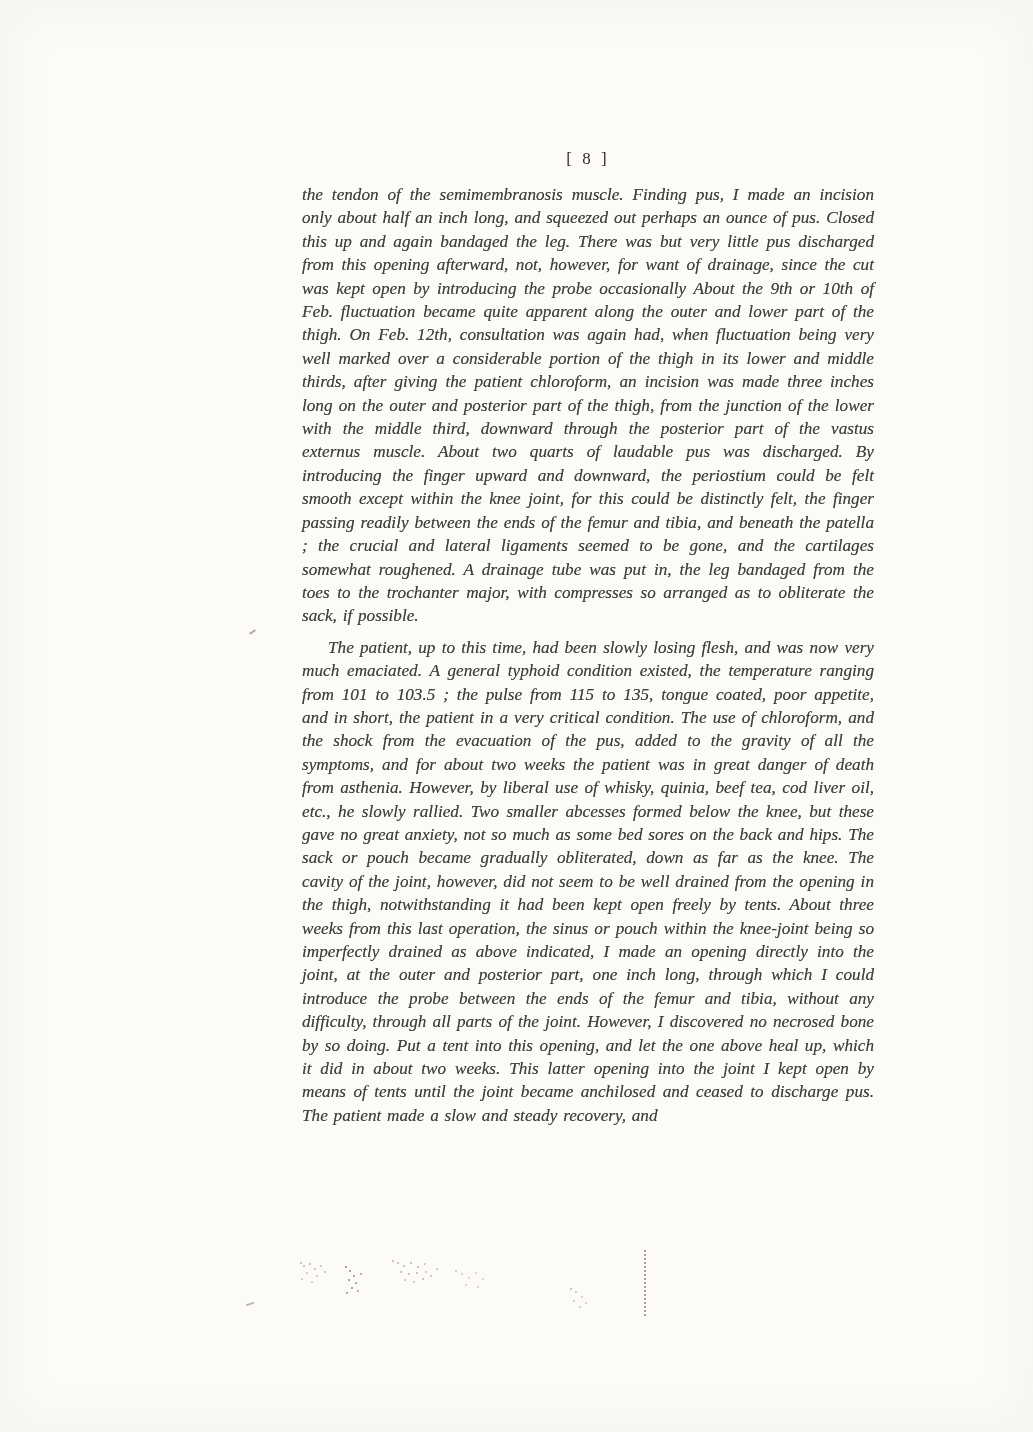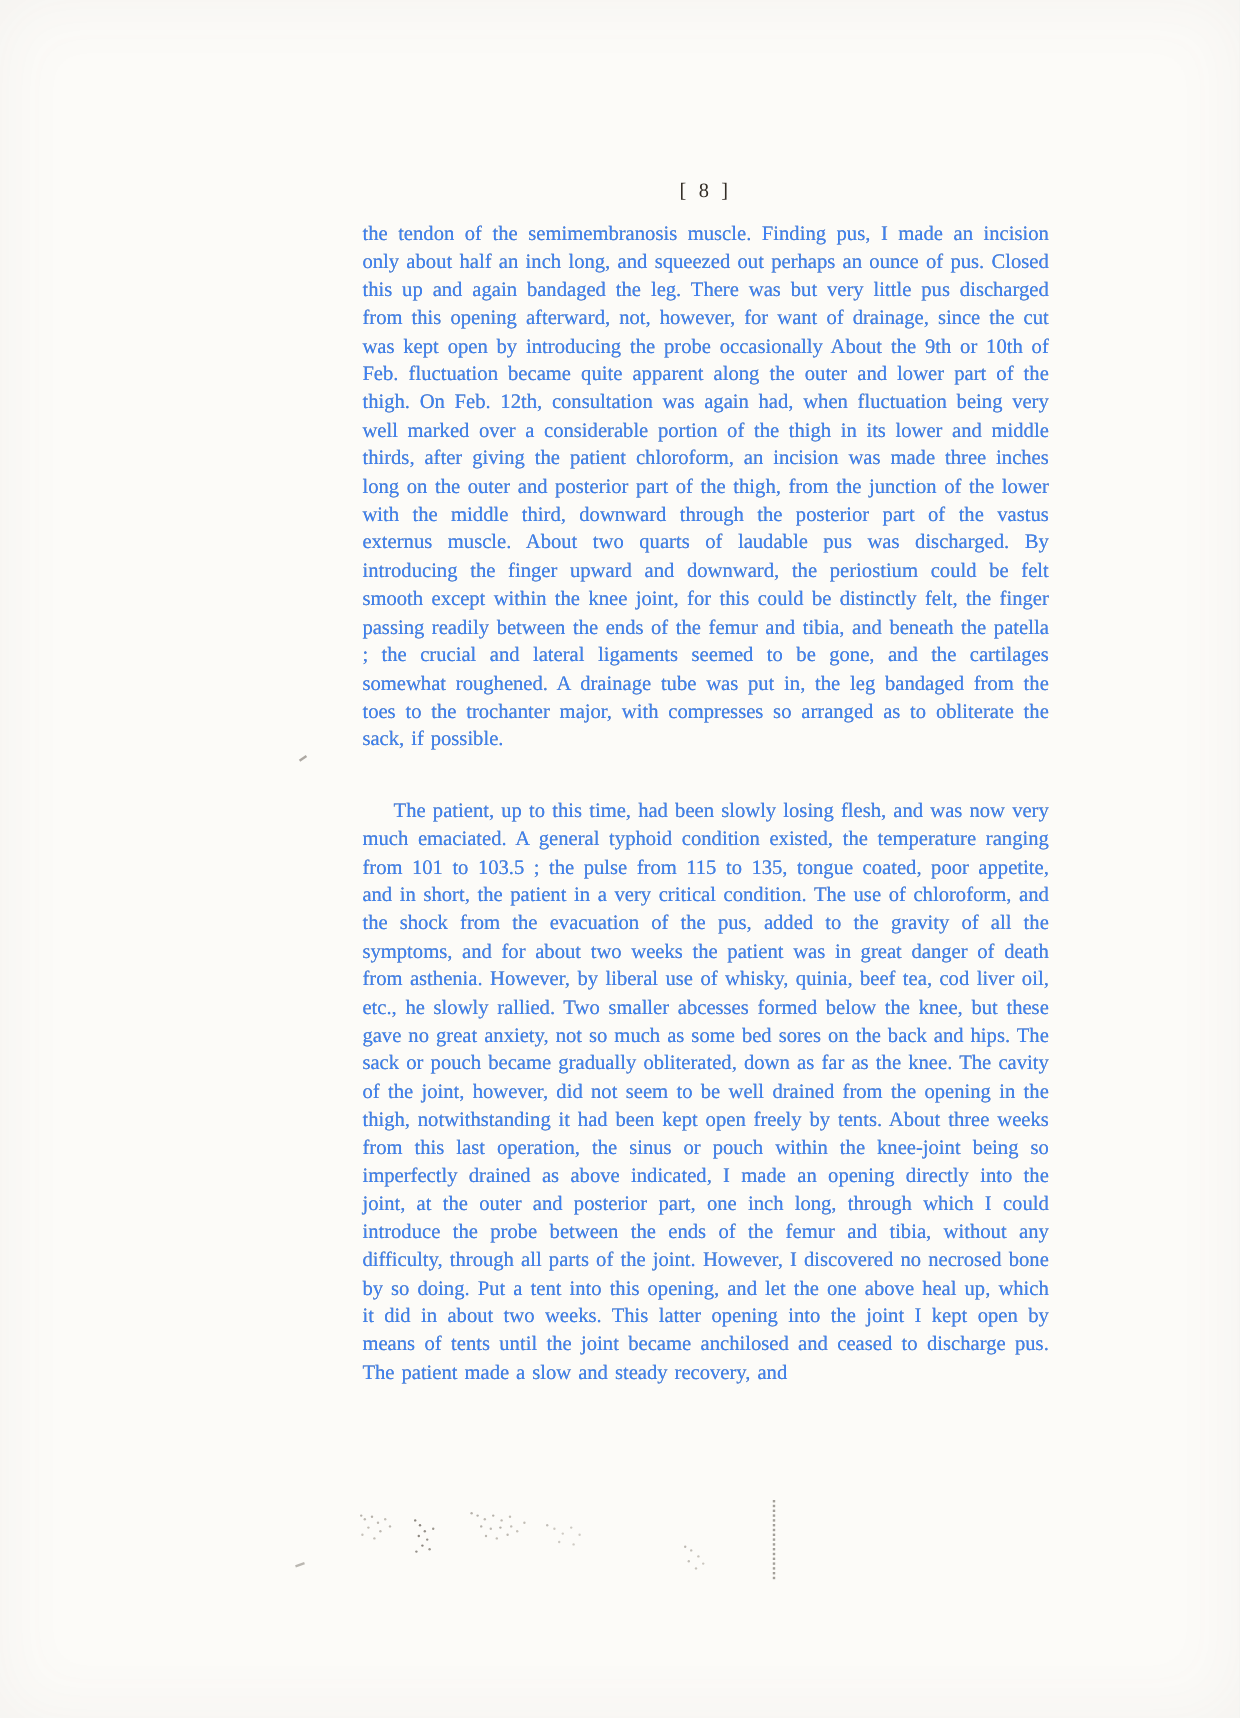--- a/index.html
+++ b/index.html
@@ -29,29 +29,30 @@
   }
   .text-block {
     position: absolute;
     left: 302px;
     top: 183px;
     width: 572px;
     font-size: 17.2px;
     line-height: 23.4px;
     text-align: justify;
     text-justify: inter-word;
-    color: #3b82f6;
+    color: #404040;
     text-shadow: 0 0 0.5px rgba(45,35,25,0.55);
     word-spacing: 1.5px;
+    font-style: italic;
   }
   .text-block p {
     margin: 0;
   }
   .text-block p.indented {
-    margin-top: 36px;
+    margin-top: 8px;
     text-indent: 26px;
   }
 
   
   .mark {
     position: absolute;
     background: #6b645c;
     opacity: 0.55;
   }
   .margin-dash-1 {

